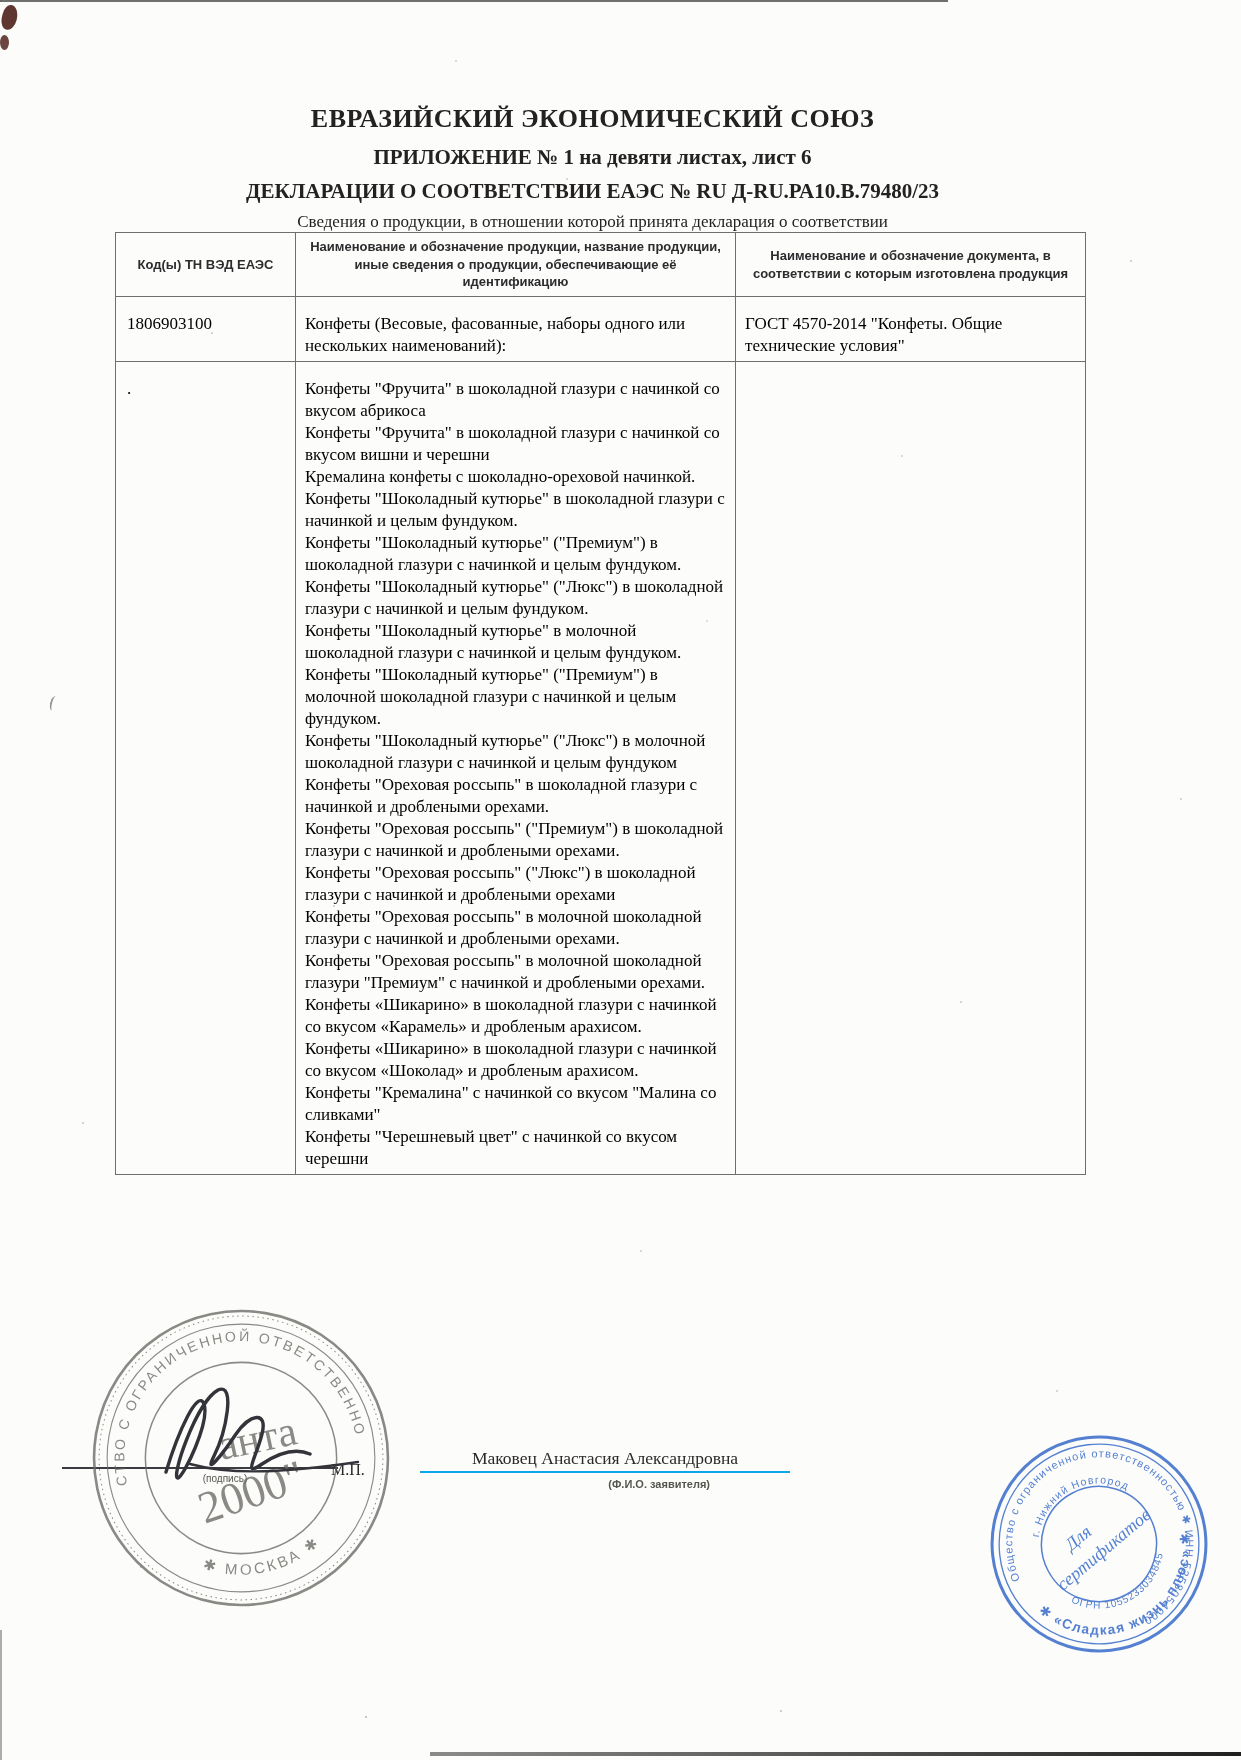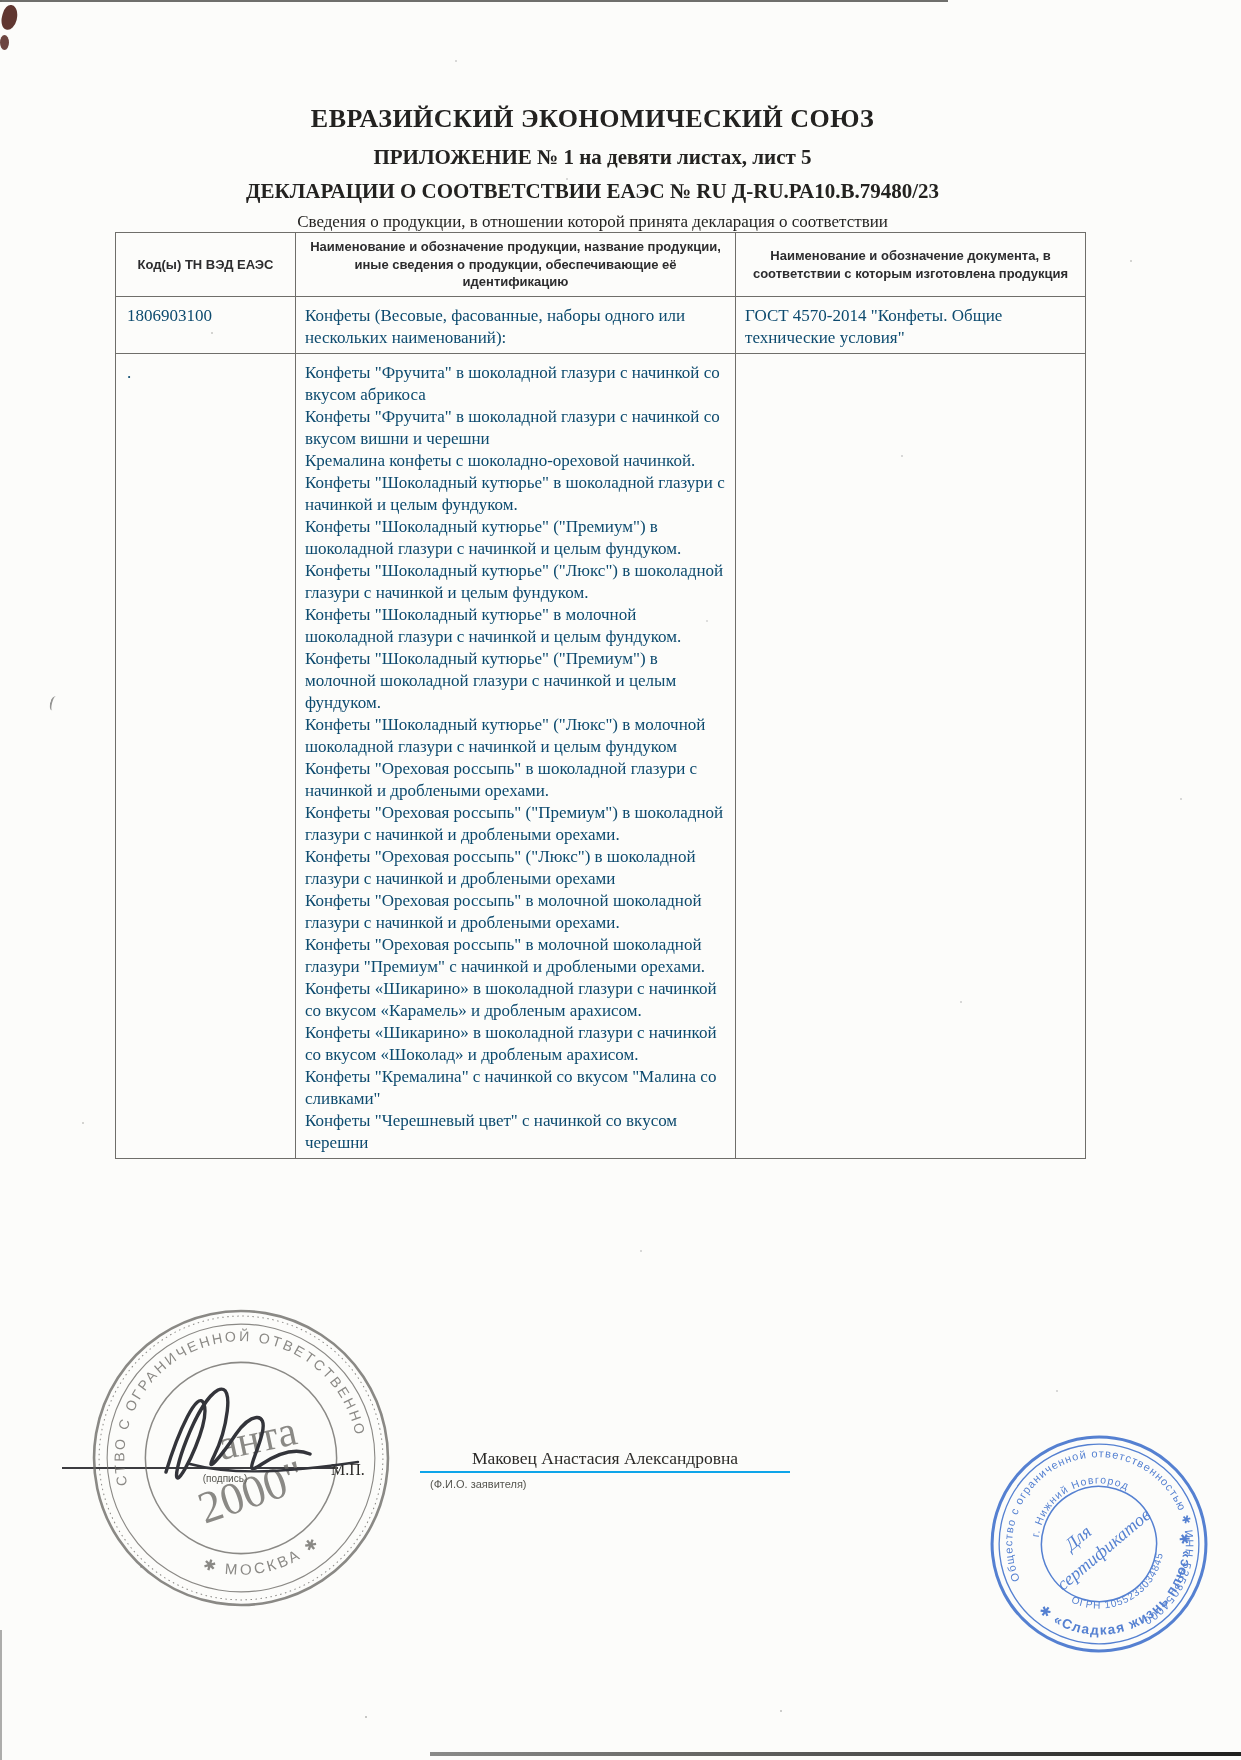--- a/index.html
+++ b/index.html
@@ -29,52 +29,52 @@
   .titles{position:absolute;left:0;top:104px;width:1185px;text-align:center;}
   .t-union{font-size:26px;font-weight:bold;letter-spacing:.5px;color:#232220;}
   .t-annex{font-size:21px;font-weight:bold;margin-top:11px;color:#232220;}
   .t-decl{font-size:21px;font-weight:bold;margin-top:9px;color:#232220;}
   .t-caption{font-size:17px;font-weight:normal;margin-top:8px;color:#232220;}
   
   table.doc{position:absolute;left:115px;top:232px;width:970px;border-collapse:collapse;table-layout:fixed;}
   table.doc td,table.doc th{border:1px solid #6f6e6a;vertical-align:top;}
   th.hdr{font-family:"Liberation Sans","DejaVu Sans",sans-serif;font-size:13px;line-height:1.35;
     font-weight:bold;text-align:center;vertical-align:middle !important;height:57px;padding:3px 10px;color:#2c2c2e;}
-  td.cell{font-size:17px;line-height:1.295;padding:8px 8px 4px 9px;color:#0c4a6e;}
+  td.cell{font-size:17px;line-height:1.295;padding:16px 8px 4px 9px;color:#000000;}
   td.code-cell{padding-left:11px;}
   .pitem{margin:0;}
   .dim-dot{color:#8a8a88;}
   
   .sig-line{position:absolute;left:62px;top:1467px;width:276px;border-bottom:2px solid #3c3c40;}
   .sig-caption{position:absolute;left:140px;top:1473px;width:170px;text-align:center;
     font-family:"Liberation Sans","DejaVu Sans",sans-serif;font-size:10px;color:#55554f;}
   .mp-label{position:absolute;left:331px;top:1451px;font-size:16px;color:#2b2a28;margin-top:10px;}
   .fio-name{position:absolute;left:420px;top:1448px;width:370px;text-align:center;font-size:17.5px;
     color:#2b2a28;border-bottom:2px solid #0ea5e9;padding-bottom:2px;}
-  .fio-caption{position:absolute;left:430px;top:1478px;width:280px;text-align:left;
-    font-family:"Liberation Sans","DejaVu Sans",sans-serif;font-size:11px;color:#55554f;}
+  .fio-caption{position:absolute;left:430px;top:1478px;width:280px;text-align:right;
+    font-family:"Liberation Sans","DejaVu Sans",sans-serif;font-size:11px;color:#55554f;font-weight:bold;}
   
   .stamp-gray{position:absolute;left:85px;top:1302px;width:312px;height:312px;opacity:.78;filter:blur(.3px);}
   .stamp-blue{position:absolute;left:983px;top:1428px;width:232px;height:232px;opacity:.88;filter:blur(.2px);}
   .handsign{position:absolute;left:138px;top:1360px;width:330px;height:150px;}
 </style>
 </head>
 <body>
 
 <div class="page">
 
   <div class="edge-top"></div>
   <div class="corner-mark1"></div>
   <div class="corner-mark2"></div>
   <div class="speckles"></div>
   <div class="pen-mark"></div>
 
   <div class="titles">
     <div class="t-union">ЕВРАЗИЙСКИЙ ЭКОНОМИЧЕСКИЙ СОЮЗ</div>
-    <div class="t-annex">ПРИЛОЖЕНИЕ № 1 на девяти листах, лист 5</div>
+    <div class="t-annex">ПРИЛОЖЕНИЕ № 1 на девяти листах, лист 6</div>
     <div class="t-decl">ДЕКЛАРАЦИИ О СООТВЕТСТВИИ ЕАЭС № RU Д-RU.РА10.В.79480/23</div>
     <div class="t-caption">Сведения о продукции, в отношении которой принята декларация о соответствии</div>
   </div>
 
   <table class="doc">
     <colgroup>
         <col style="width:180px">
         <col style="width:440px">
         <col style="width:350px">
       </colgroup>

